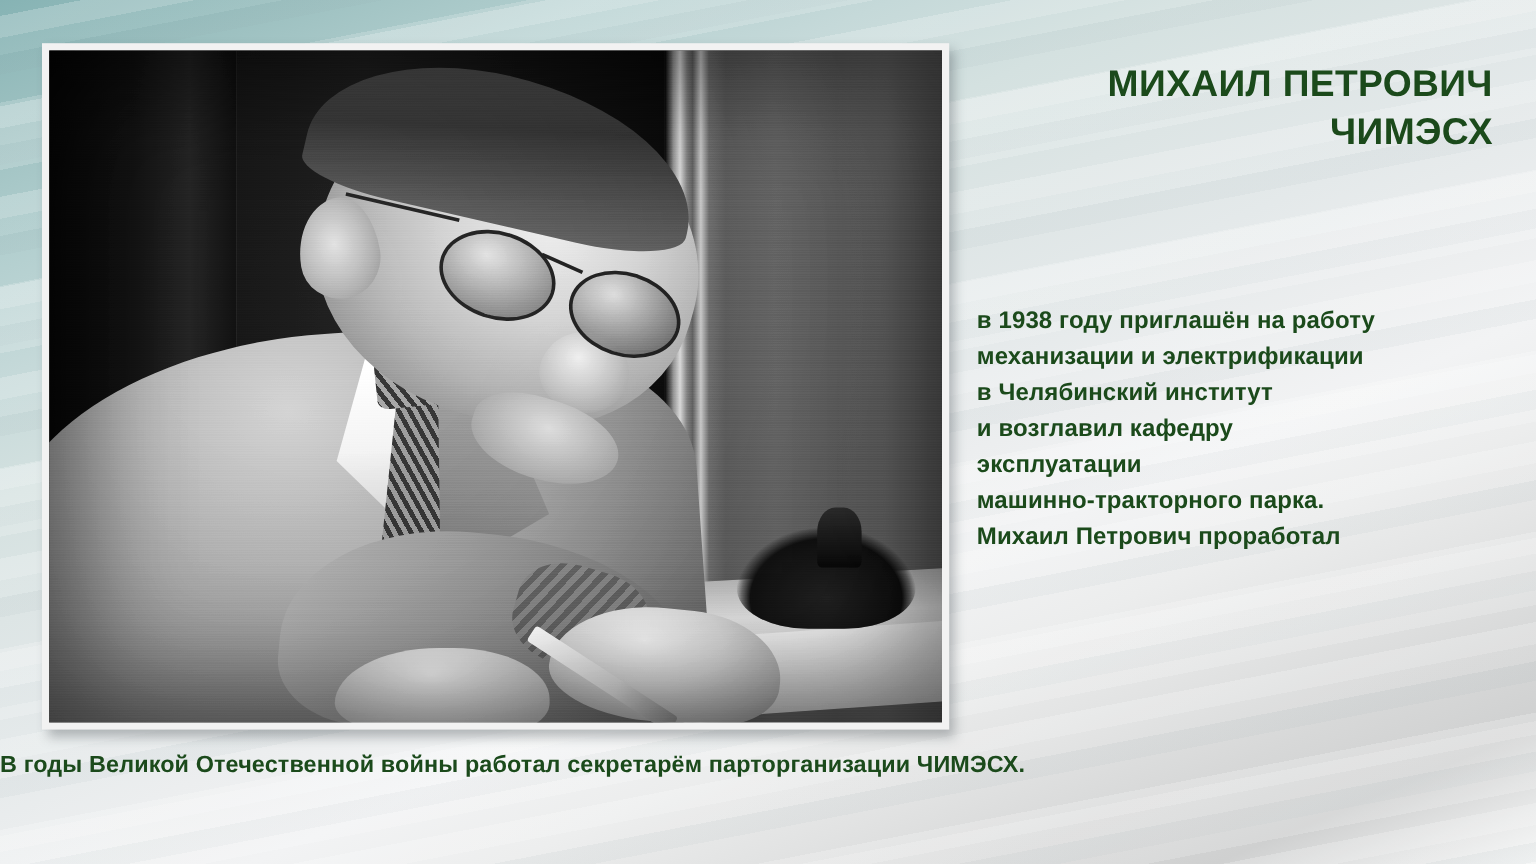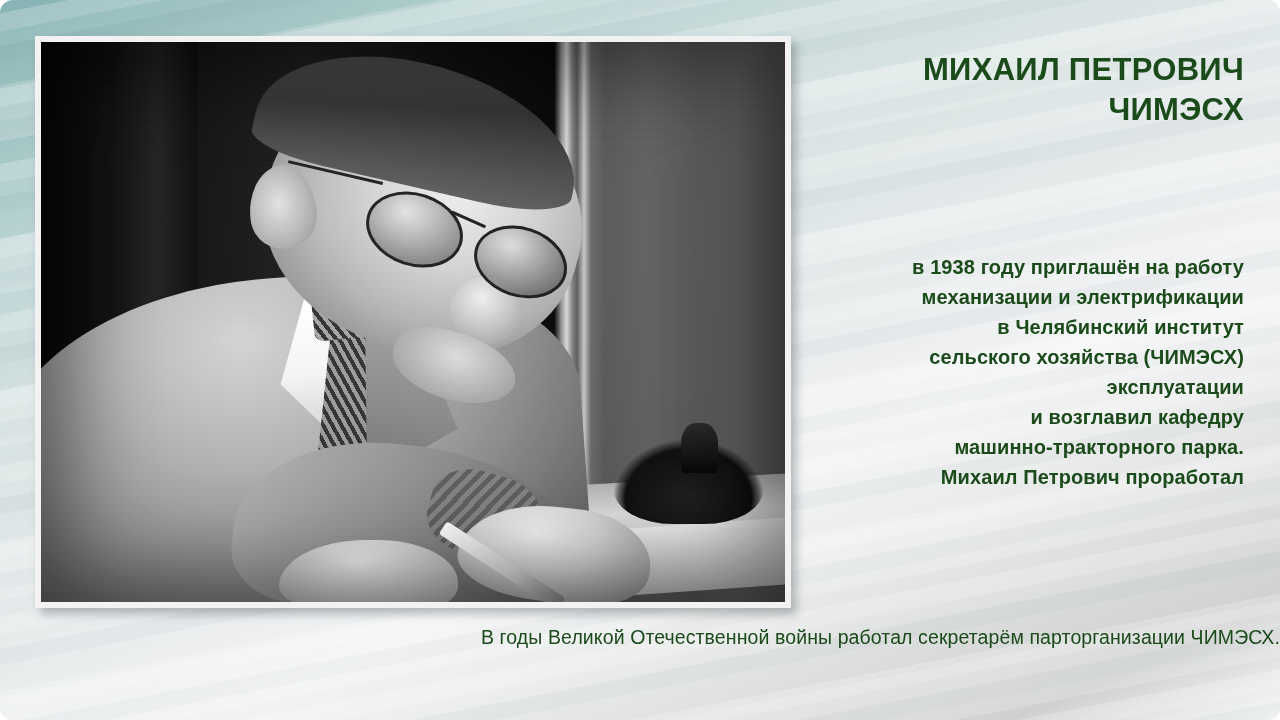--- a/index.html
+++ b/index.html
@@ -7,21 +7,20 @@
     padding: 0;
     background: #ffffff;
   }
   #slide {
     position: relative;
     width: 1280px;
     height: 720px;
     overflow: hidden;
     font-family: "Liberation Sans", sans-serif;
     background: #e8ecee;
-    border-radius: 13px;
   }
 
   
   .bg-base {
     position: absolute;
     inset: 0;
     background: linear-gradient(157deg,
         #86b3b4 0%,
         #9cc0c0 8%,
         #b3cfcf 17%,
@@ -274,38 +273,37 @@
     line-height: 1.30;
     letter-spacing: 0.3px;
   }
   .title .l { display: block; }
 
   .bodytext {
     position: absolute;
     right: 36px;
     top: 252px;
     width: 430px;
-    text-align: right;
     color: #1b4a1b;
     font-size: 20px;
     font-weight: bold;
     line-height: 1.50;
     letter-spacing: 0.1px;
   }
   .bodytext .l { display: block; white-space: nowrap; }
 
   .caption {
     position: absolute;
     left: 0;
     right: 0;
     top: 626px;
-    text-align: right;
+    text-align: left;
     color: #1b4a1b;
     font-size: 19.5px;
-    font-weight: normal;
+    font-weight: bold;
     letter-spacing: 0.1px;
     white-space: nowrap;
   }
 </style>
 </head>
 <body>
 
 <div id="slide">
 
   <div class="bg-base"></div>
@@ -352,22 +350,21 @@
 
   <div class="title">
     <span class="l">МИХАИЛ ПЕТРОВИЧ</span>
     <span class="l">ЧИМЭСХ</span>
   </div>
 
   <div class="bodytext">
     <span class="l">в 1938 году приглашён на работу</span>
     <span class="l">механизации и электрификации</span>
     <span class="l">в Челябинский институт</span>
-    <span class="l">сельского хозяйства (ЧИМЭСХ)</span>
+    <span class="l">и возглавил кафедру</span>
     <span class="l">эксплуатации</span>
-    <span class="l">и возглавил кафедру</span>
     <span class="l">машинно-тракторного парка.</span>
     <span class="l">Михаил Петрович проработал</span>
   </div>
 
   <div class="caption">В годы Великой Отечественной войны работал секретарём парторганизации ЧИМЭСХ.</div>
 
 </div>
 
 </body></html>

